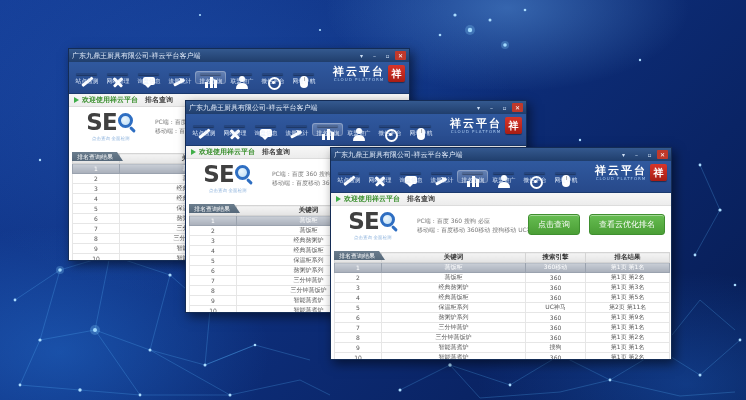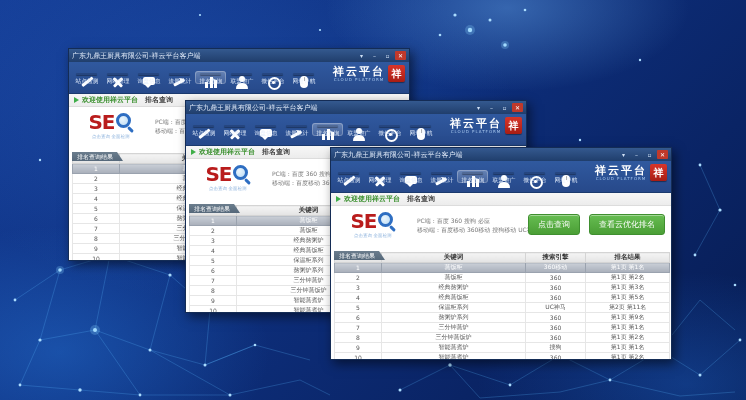--- a/index.html
+++ b/index.html
@@ -88,21 +88,21 @@
   .welcome { height:13px; background:linear-gradient(180deg,#f7f7f7,#ececec);
              border-bottom:1px solid #dcdcdc; display:flex; align-items:center;
              padding:0 5px; font-size:7px; color:#3c9130; font-weight:bold; gap:3px;font-family:Liberation Serif, serif; }
   .flag-icon { width:0; height:0; border-left:5px solid #3fae49;
                border-top:3px solid transparent; border-bottom:3px solid transparent; }
   .welcome .section { color:#444; margin-left:4px; }
 
   .seo-row { height:37px; display:flex; align-items:center; padding:0 6px; position:relative; }
   .seo-logo { display:flex; flex-direction:column; align-items:center; width:72px; }
   .seo-main { display:flex; align-items:center; }
-  .seo-se { font-size:20px; font-weight:bold; color:#b91c1c; letter-spacing:-1px; line-height:1; }
+  .seo-se { font-size:23px; font-weight:bold; color:#404040; letter-spacing:-1px; line-height:1; }
   .seo-o { position:relative; width:18px; height:18px; margin-left:1px; }
   .seo-o .lens { position:absolute; left:0; top:0; width:15px; height:15px; border:3px solid #2e6ec2;
                  border-radius:50%; background:radial-gradient(circle at 35% 35%, #eaf5fd, #bcdcf4); }
   .seo-o .handle { position:absolute; right:0; bottom:0; width:7px; height:3px; background:#2e6ec2;
                    border-radius:2px; transform:rotate(45deg); }
   .seo-tagline { font-size:5px; color:#8fb4dd; margin-top:1px; white-space:nowrap; transform:scale(.9); }
   .engine-info { margin-left:8px; font-size:6px; color:#777; line-height:9px; white-space:nowrap; }
   .btns { position:absolute; right:6px; top:8px; display:flex; gap:9px; }
   .gbtn { height:21px; padding:0 9px; font-size:8px; color:#fff; border:1px solid #3f8f2f; border-radius:3px;
           background:linear-gradient(180deg,#67bd52,#4a9e35); box-shadow: inset 0 1px rgba(255,255,255,.4);

